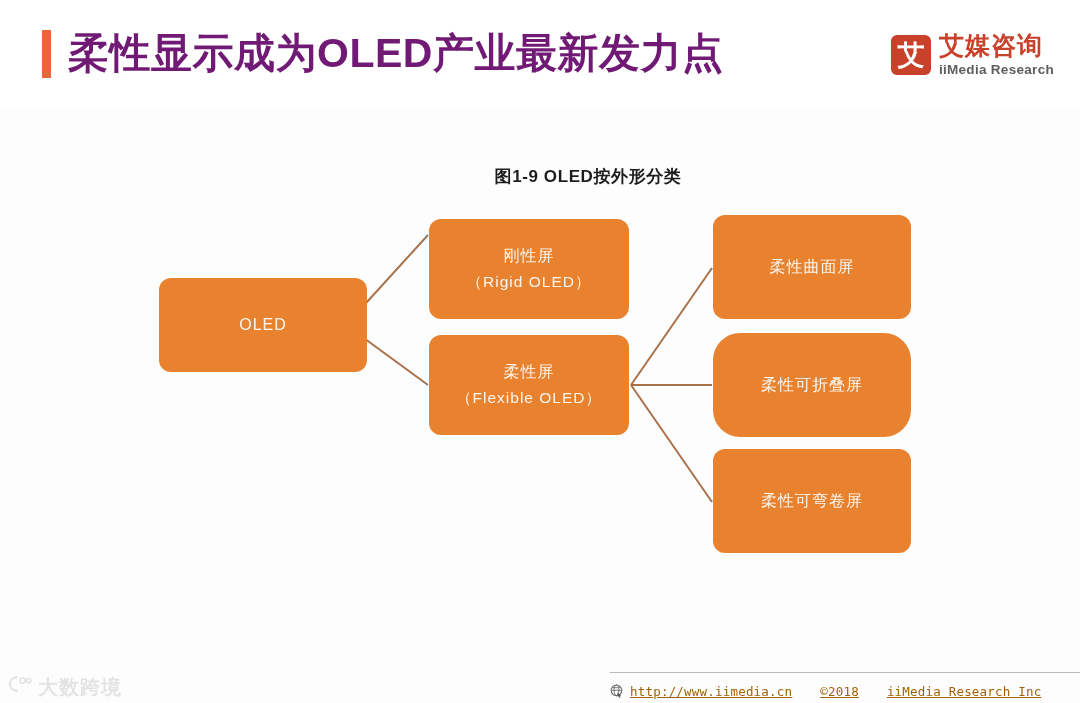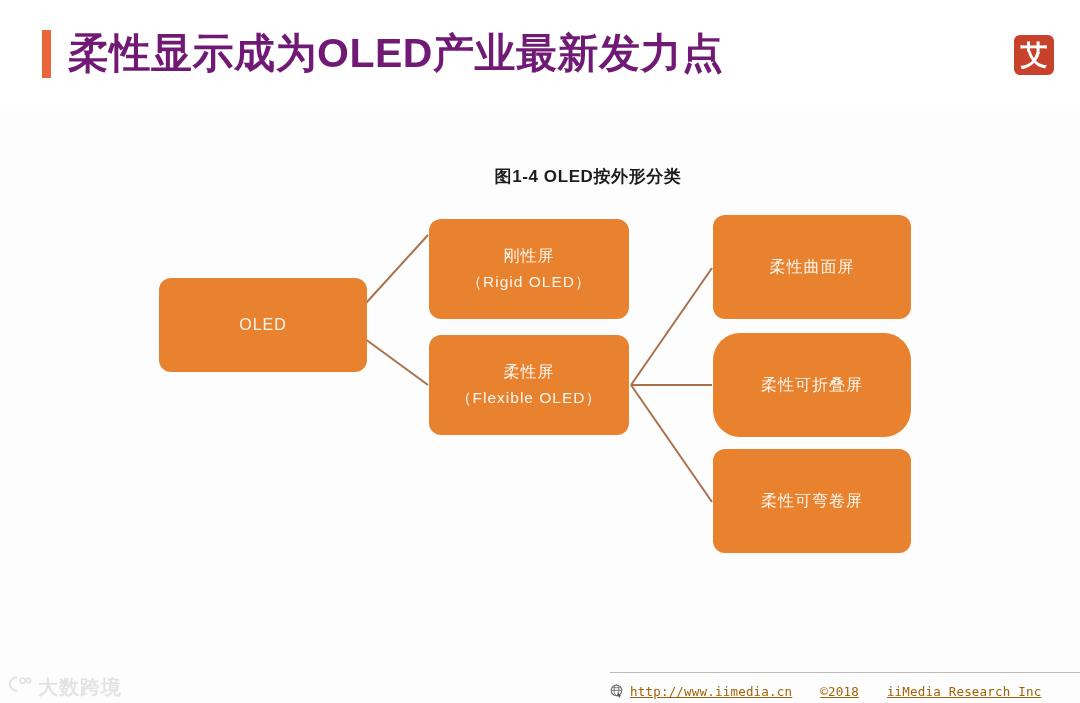--- a/index.html
+++ b/index.html
@@ -217,24 +217,28 @@
 <body>
 
 <div id="slide">
 
   <div id="header">
     <div id="title-accent"></div>
     <div id="page-title">柔性显示成为OLED产业最新发力点</div>
 
     <div id="brand">
       <div id="brand-mark">艾</div>
+      <div id="brand-text">
+        <div id="brand-cn">艾媒咨询</div>
+        <div id="brand-en">iiMedia Research</div>
+      </div>
     </div>
   </div>
 
-  <div id="figure-caption">图1-4  OLED按外形分类</div>
+  <div id="figure-caption">图1-9  OLED按外形分类</div>
 
   <div id="diagram">
 
     <svg id="connectors" viewBox="0 0 1080 703" width="1080" height="703">
 
       <line x1="346" y1="325" x2="428" y2="235" stroke="#a9714a" stroke-width="2"></line>
 
       <line x1="346" y1="325" x2="428" y2="385" stroke="#a9714a" stroke-width="2"></line>
 
       <line x1="631" y1="385" x2="712" y2="268" stroke="#a9714a" stroke-width="2"></line>

